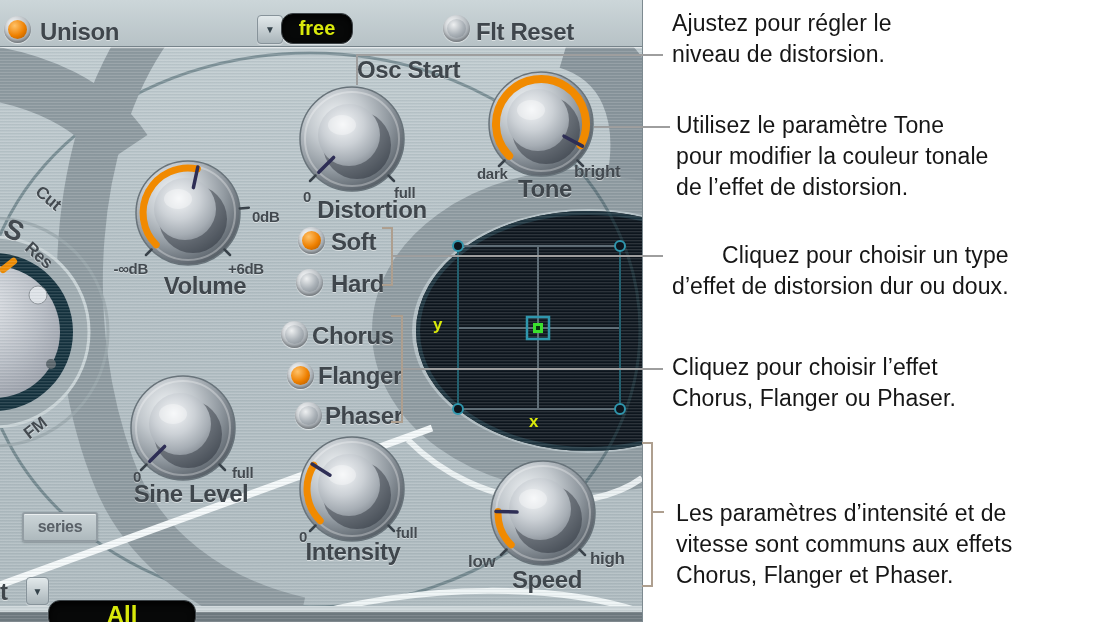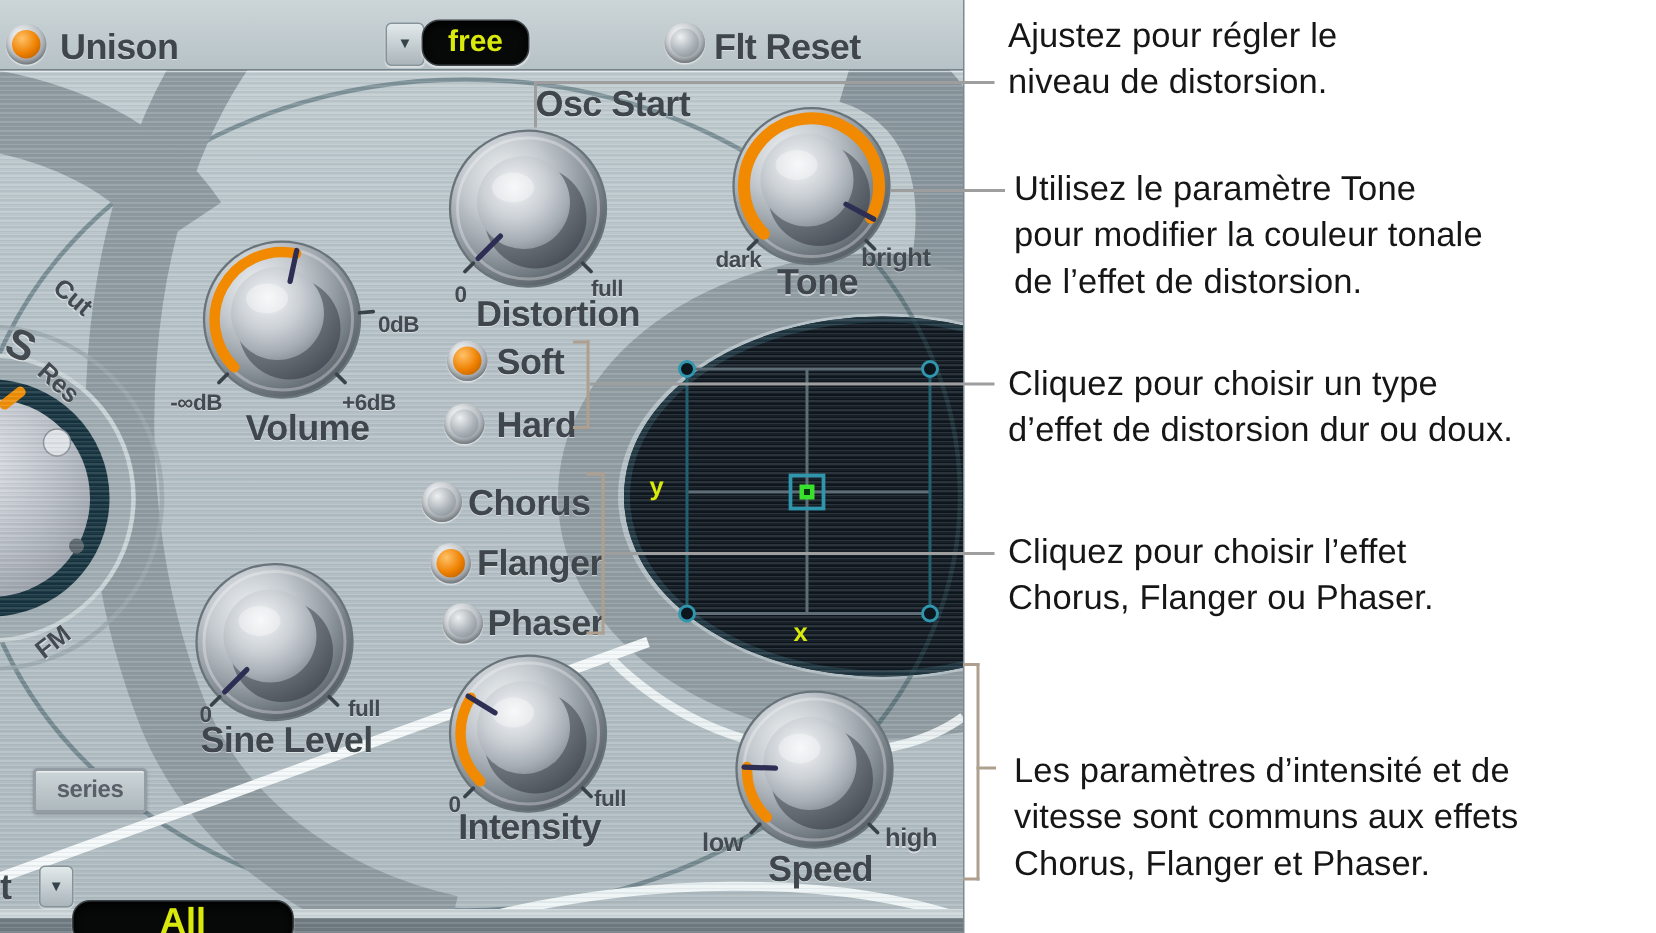--- a/index.html
+++ b/index.html
@@ -277,21 +277,21 @@
 
   <div class="ann" style="left:672px;top:8px;">
     <div>Ajustez pour régler le</div>
     <div>niveau de distorsion.</div>
   </div>
   <div class="ann" style="left:676px;top:110px;">
     <div>Utilisez le paramètre Tone</div>
     <div>pour modifier la couleur tonale</div>
     <div>de l’effet de distorsion.</div>
   </div>
-  <div class="ann" style="left:672px;top:240px;">
+  <div class="ann" style="left:672px;top:240px;text-align:right;">
     <div>Cliquez pour choisir un type</div>
     <div>d’effet de distorsion dur ou doux.</div>
   </div>
   <div class="ann" style="left:672px;top:352px;">
     <div>Cliquez pour choisir l’effet</div>
     <div>Chorus, Flanger ou Phaser.</div>
   </div>
   <div class="ann" style="left:676px;top:498px;">
     <div>Les paramètres d’intensité et de</div>
     <div>vitesse sont communs aux effets</div>

